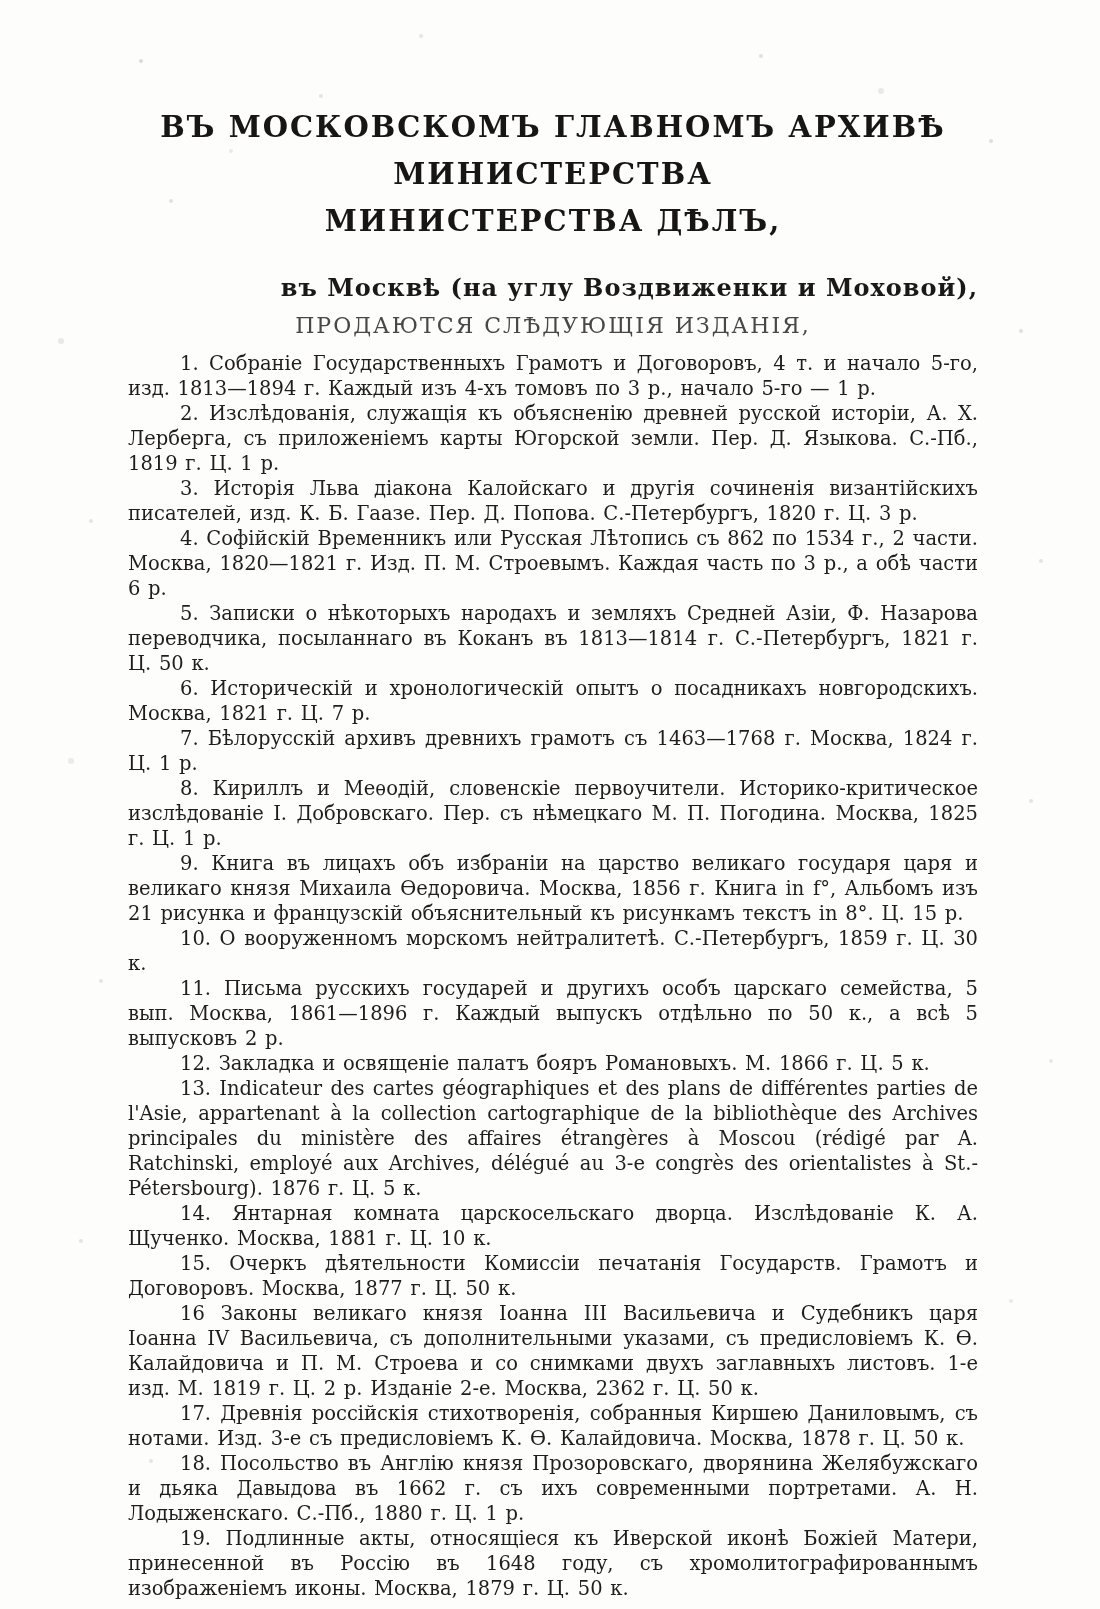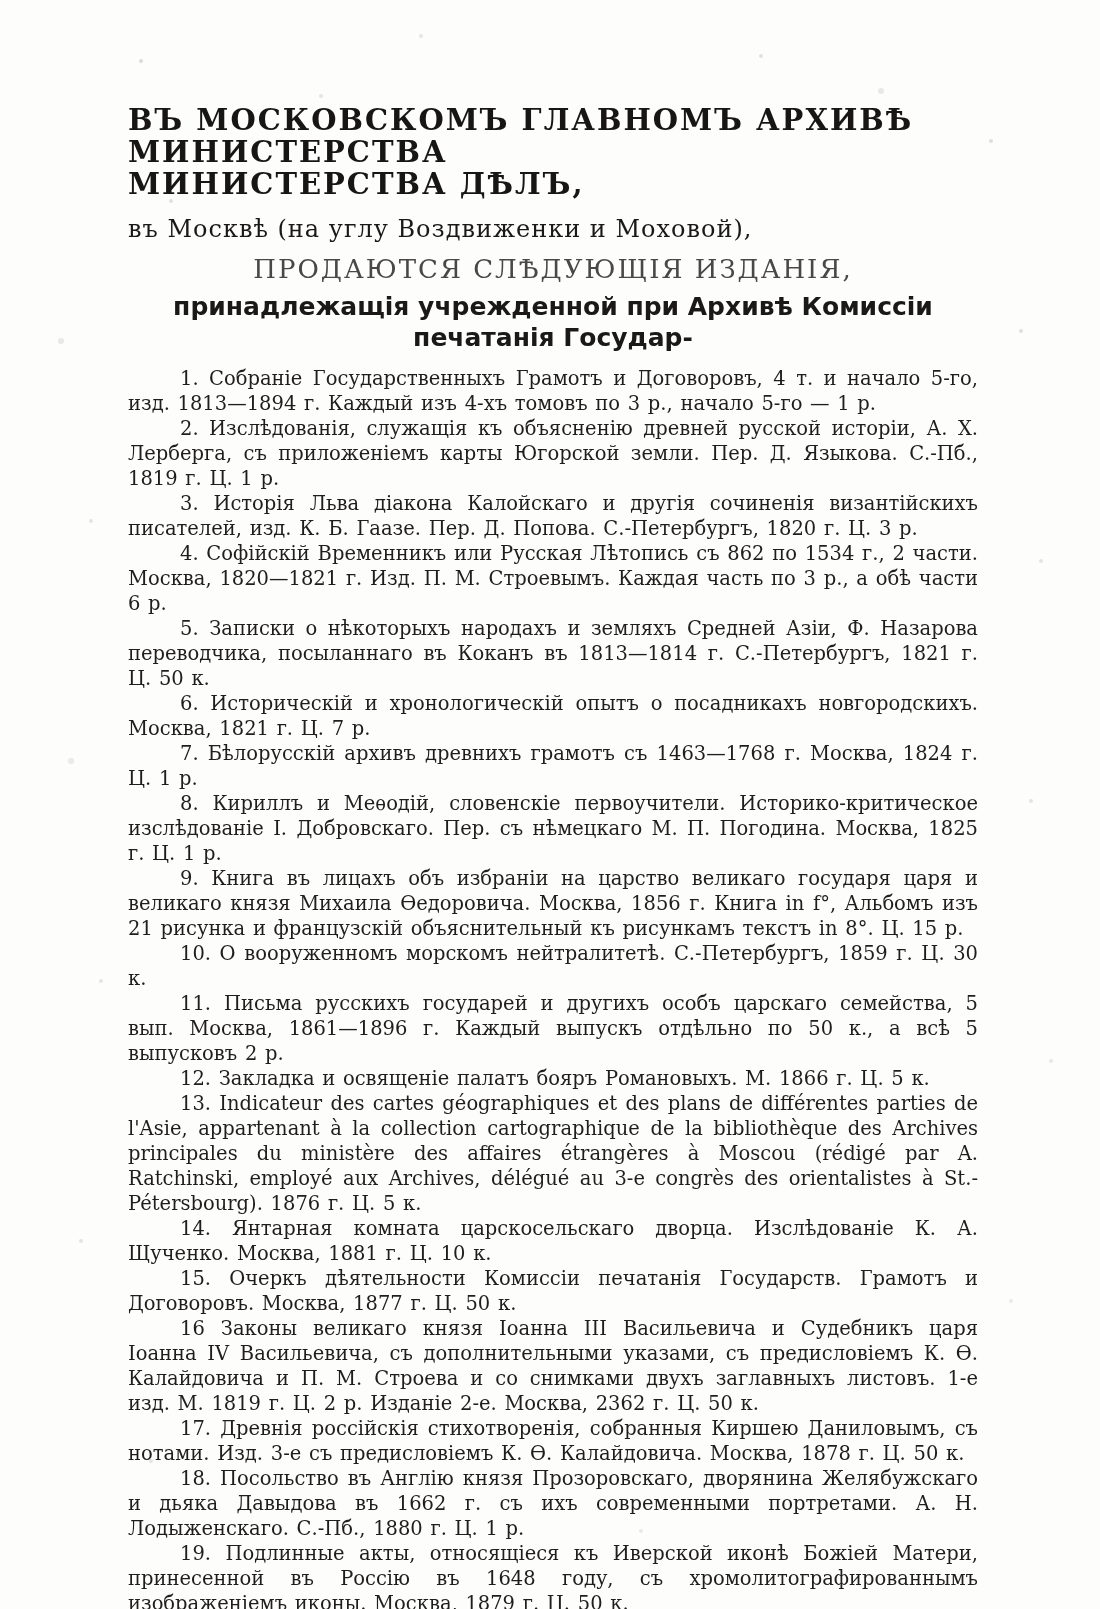--- a/index.html
+++ b/index.html
@@ -47,35 +47,36 @@
   }
   .sheet {
     position: absolute;
     left: 128px;
     top: 104px;
     width: 850px;
   }
   .title {
     font-weight: bold;
     font-size: 29px;
-    line-height: 32px;
+    line-height: 47px;
+    text-align: center;
     letter-spacing: 2px;
     color: #181614;
   }
   .address {
-    margin-top: 15px;
-    font-weight: normal;
+    margin-top: 28px;
+    font-weight: bold;
     font-size: 24px;
-    text-align: left;
+    text-align: right;
     letter-spacing: 1px;
     color: #1b1917;
   }
   .sale {
     margin-top: 11px;
-    font-size: 26px;
+    font-size: 22px;
     text-align: center;
     letter-spacing: 2px;
     color: #4a4845;
   }
   .commission {
     margin-top: 7px;
     font-family: "DejaVu Sans", "Liberation Sans", sans-serif;
     font-weight: bold;
     font-size: 25px;
     line-height: 31px;
@@ -105,21 +106,20 @@
   <div class="sheet">
 
     <header>
       <div class="title">
         <div>ВЪ МОСКОВСКОМЪ ГЛАВНОМЪ АРХИВѢ МИНИСТЕРСТВА</div>
         <div>МИНИСТЕРСТВА ДѢЛЪ,</div>
       </div>
       <div class="address">въ Москвѣ (на углу Воздвиженки и Моховой),</div>
       <div class="sale">ПРОДАЮТСЯ СЛѢДУЮЩІЯ ИЗДАНІЯ,</div>
       <div class="commission">
-        <div>принадлежащія учрежденной при Архивѣ Комиссіи печатанія Государ-</div>
       </div>
     </header>
 
     <main class="list">
       <p>1. Собраніе Государственныхъ Грамотъ и Договоровъ, 4 т. и начало 5-го, изд. 1813—1894 г. Каждый изъ 4-хъ томовъ по 3 р., начало 5-го — 1 р.</p>
       <p>2. Изслѣдованія, служащія къ объясненію древней русской исторіи, А. Х. Лерберга, съ приложеніемъ карты Югорской земли. Пер. Д. Языкова. С.-Пб., 1819 г. Ц. 1 р.</p>
       <p>3. Исторія Льва діакона Калойскаго и другія сочиненія византійскихъ писателей, изд. К. Б. Гаазе. Пер. Д. Попова. С.-Петербургъ, 1820 г. Ц. 3 р.</p>
       <p>4. Софійскій Временникъ или Русская Лѣтопись съ 862 по 1534 г., 2 части. Москва, 1820—1821 г. Изд. П. М. Строевымъ. Каждая часть по 3 р., а обѣ части 6 р.</p>
       <p>5. Записки о нѣкоторыхъ народахъ и земляхъ Средней Азіи, Ф. Назарова переводчика, посыланнаго въ Коканъ въ 1813—1814 г. С.-Петербургъ, 1821 г. Ц. 50 к.</p>
       <p>6. Историческій и хронологическій опытъ о посадникахъ новгородскихъ. Москва, 1821 г. Ц. 7 р.</p>

